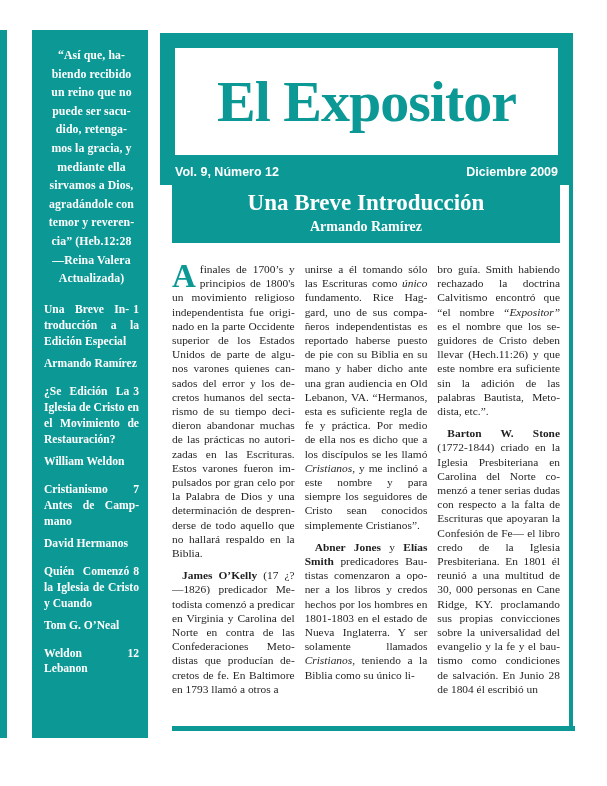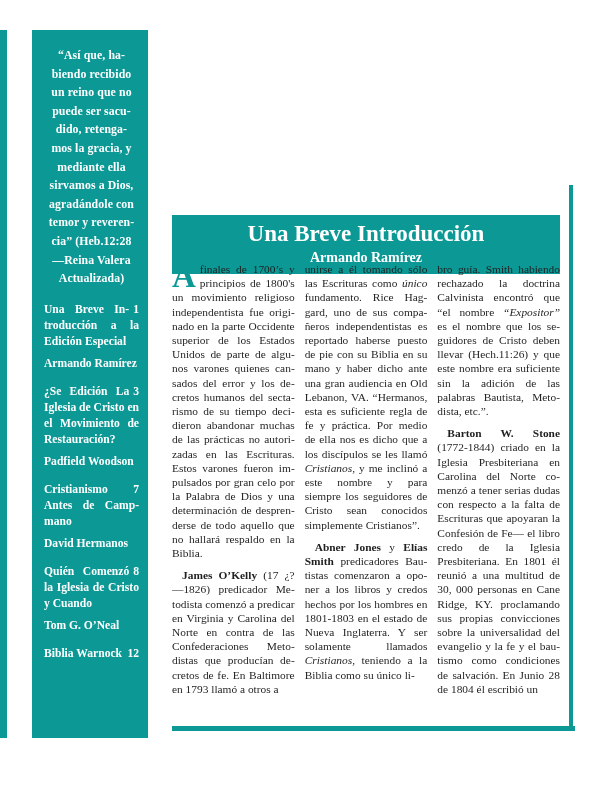--- a/index.html
+++ b/index.html
@@ -23,21 +23,21 @@
 
   
   .banner { position:absolute; left:160px; top:33px; width:413px; height:152px; background:var(--teal); }
   .masthead-box { position:absolute; left:15px; top:15px; width:383px; height:107px;
                   background:#fff; display:flex; align-items:center; justify-content:center; }
   .masthead { color:var(--teal); font-size:58px; font-weight:bold; letter-spacing:-1px; white-space:nowrap; }
   .vol-row { position:absolute; left:15px; right:15px; bottom:6px; display:flex; justify-content:space-between;
              color:#fff; font-family:"Liberation Sans","DejaVu Sans",sans-serif; font-weight:bold; font-size:12.5px; }
 
   
-  .title-box { position:absolute; left:172px; top:215px; width:388px; height:59px;
+  .title-box { position:absolute; left:172px; top:184px; width:388px; height:59px;
                background:var(--teal); color:#fff; text-align:center; padding-top:5px; }
   .article-title { font-size:23px; font-weight:bold; line-height:28px; }
   .article-author { font-size:14px; font-weight:bold; line-height:20px; }
 
   
   .vrule { position:absolute; left:569px; top:185px; width:4px; height:541px; background:var(--teal); }
   .hrule { position:absolute; left:172px; top:726px; width:403px; height:5px; background:var(--teal); }
 
   
   .columns { position:absolute; left:172px; top:262px; width:388px; height:464px;
@@ -70,54 +70,63 @@
 cia” (Heb.12:28
 —Reina Valera
 Actualizada)</div>
     <div class="toc">
         <div class="toc-item">
           <div class="toc-head"><span class="toc-page">1</span><span>Una Breve In­troducción a la Edición Especial</span></div>
           <div class="toc-author">Armando Ramírez</div>
         </div>
         <div class="toc-item">
           <div class="toc-head"><span class="toc-page">3</span><span>¿Se Edición La Iglesia de Cristo en el Movimien­to de Restaura­ción?</span></div>
-          <div class="toc-author">Padfield Woodson</div>
+          <div class="toc-author">William Weldon</div>
         </div>
         <div class="toc-item">
           <div class="toc-head"><span class="toc-page">7</span><span>Cristianismo Antes de Camp­mano</span></div>
           <div class="toc-author">David Hermanos</div>
         </div>
         <div class="toc-item">
           <div class="toc-head"><span class="toc-page">8</span><span>Quién Comenzó la Iglesia de Cristo y Cuando</span></div>
           <div class="toc-author">Tom G. O’Neal</div>
         </div>
         <div class="toc-item">
           <div class="toc-head"><span class="toc-page">12</span></div>
-          <div class="toc-author">Biblia Warnock</div>
+          <div class="toc-author">Weldon Lebanon</div>
         </div>
       </div>
   </div>
 
+  <div class="banner">
+    <div class="masthead-box">
+      <span class="masthead">El Expositor</span>
+    </div>
+    <div class="vol-row">
+      <span>Vol. 9, Número 12</span>
+      <span>Diciembre 2009</span>
+    </div>
+  </div>
 
   <div class="title-box">
     <div class="article-title">Una Breve Introducción</div>
     <div class="article-author">Armando Ramírez</div>
   </div>
 
   <div class="columns">
       <div class="col">
         <p><span class="dropcap">A</span><span>finales de 1700’s y principios de 1800's un movimiento religioso indepen­dentista fue origi­nado en la parte Occiden­te superior de los Estados Unidos de parte de algu­nos varones quienes can­sados del error y los de­cretos humanos del secta­rismo de su tiempo deci­dieron abandonar muchas de las prácticas no autori­zadas en las Escrituras. Estos varones fueron im­pulsados por gran celo por la Palabra de Dios y una determina­ción de despren­derse de todo aquello que no hallará respaldo en la Biblia.</span></p>
         <p class="indent"><span style="font-weight: bold;">James O’Kelly</span><span> (17 ¿? —1826) predicador Me­todista comenzó a predi­car en Virginia y Carolina del Norte en contra de las Confedera­ciones Meto­distas que produ­cían de­cretos de fe. En Balti­more en 1793 llamó a otros a</span></p>
       </div>
       <div class="col">
         <p><span>unirse a él tomando sólo las Escrituras como </span><span style="font-style: italic;">único</span><span> fundamento. Rice Hag­gard, uno de sus compa­ñeros indepen­dentistas es repor­tado haberse puesto de pie con su Biblia en su mano y haber dicho ante una gran au­diencia en Old Lebanon, VA. “Hermanos, esta es sufi­ciente regla de fe y prác­tica. Por medio de ella nos es dicho que a los dis­cípulos se les llamó </span><span style="font-style: italic;">Cris­tianos</span><span>, y me inclinó a este nombre y para siempre los seguidores de Cristo sean conocidos simple­mente Cristianos”.</span></p>
         <p class="indent"><span style="font-weight: bold;">Abner Jones</span><span> y </span><span style="font-weight: bold;">Elías Smith</span><span> predica­dores Bau­tistas comenzaron a opo­ner a los libros y credos hechos por los hombres en 1801-1803 en el esta­do de Nueva Ingla­terra. Y ser sola­mente llamados </span><span style="font-style: italic;">Cristianos</span><span>, teniendo a la Biblia como su único li-</span></p>
       </div>
       <div class="col">
-        <p><span>bro guía. Smith habiendo recha­zado la doctrina Calvi­nista encontró que “el nombre </span><span style="font-style: italic;">“Expositor”</span><span> es el nombre que los se­guidores de Cristo deben llevar (Hech.11:26) y que este nombre era suficien­te sin la adición de las palabras Bautista, Meto­dista, etc.”.</span></p>
+        <p><span>bro guía. Smith habiendo recha­zado la doctrina Calvi­tismo encontró que “el nombre </span><span style="font-style: italic;">“Expositor”</span><span> es el nombre que los se­guidores de Cristo deben llevar (Hech.11:26) y que este nombre era suficien­te sin la adición de las palabras Bautista, Meto­dista, etc.”.</span></p>
         <p class="indent"><span style="font-weight: bold;">Barton W. Stone</span><span> (1772-1844) criado en la Iglesia Presbite­riana en Carolina del Norte co­menzó a tener serias du­das con respecto a la falta de Escrituras que apoya­ran la Confesión de Fe— el libro credo de la Iglesia Presbite­riana. En 1801 él reunió a una multitud de 30, 000 personas en Cane Ridge, KY.  procla­mando sus propias conviccio­nes sobre la universali­dad del evange­lio y la fe y el bau­tismo como condicio­nes de salva­ción. En Junio 28 de 1804 él escribió un</span></p>
       </div>
     </div>
 
   <div class="vrule"></div>
   <div class="hrule"></div>
 
 </div>
 
 </body></html>

